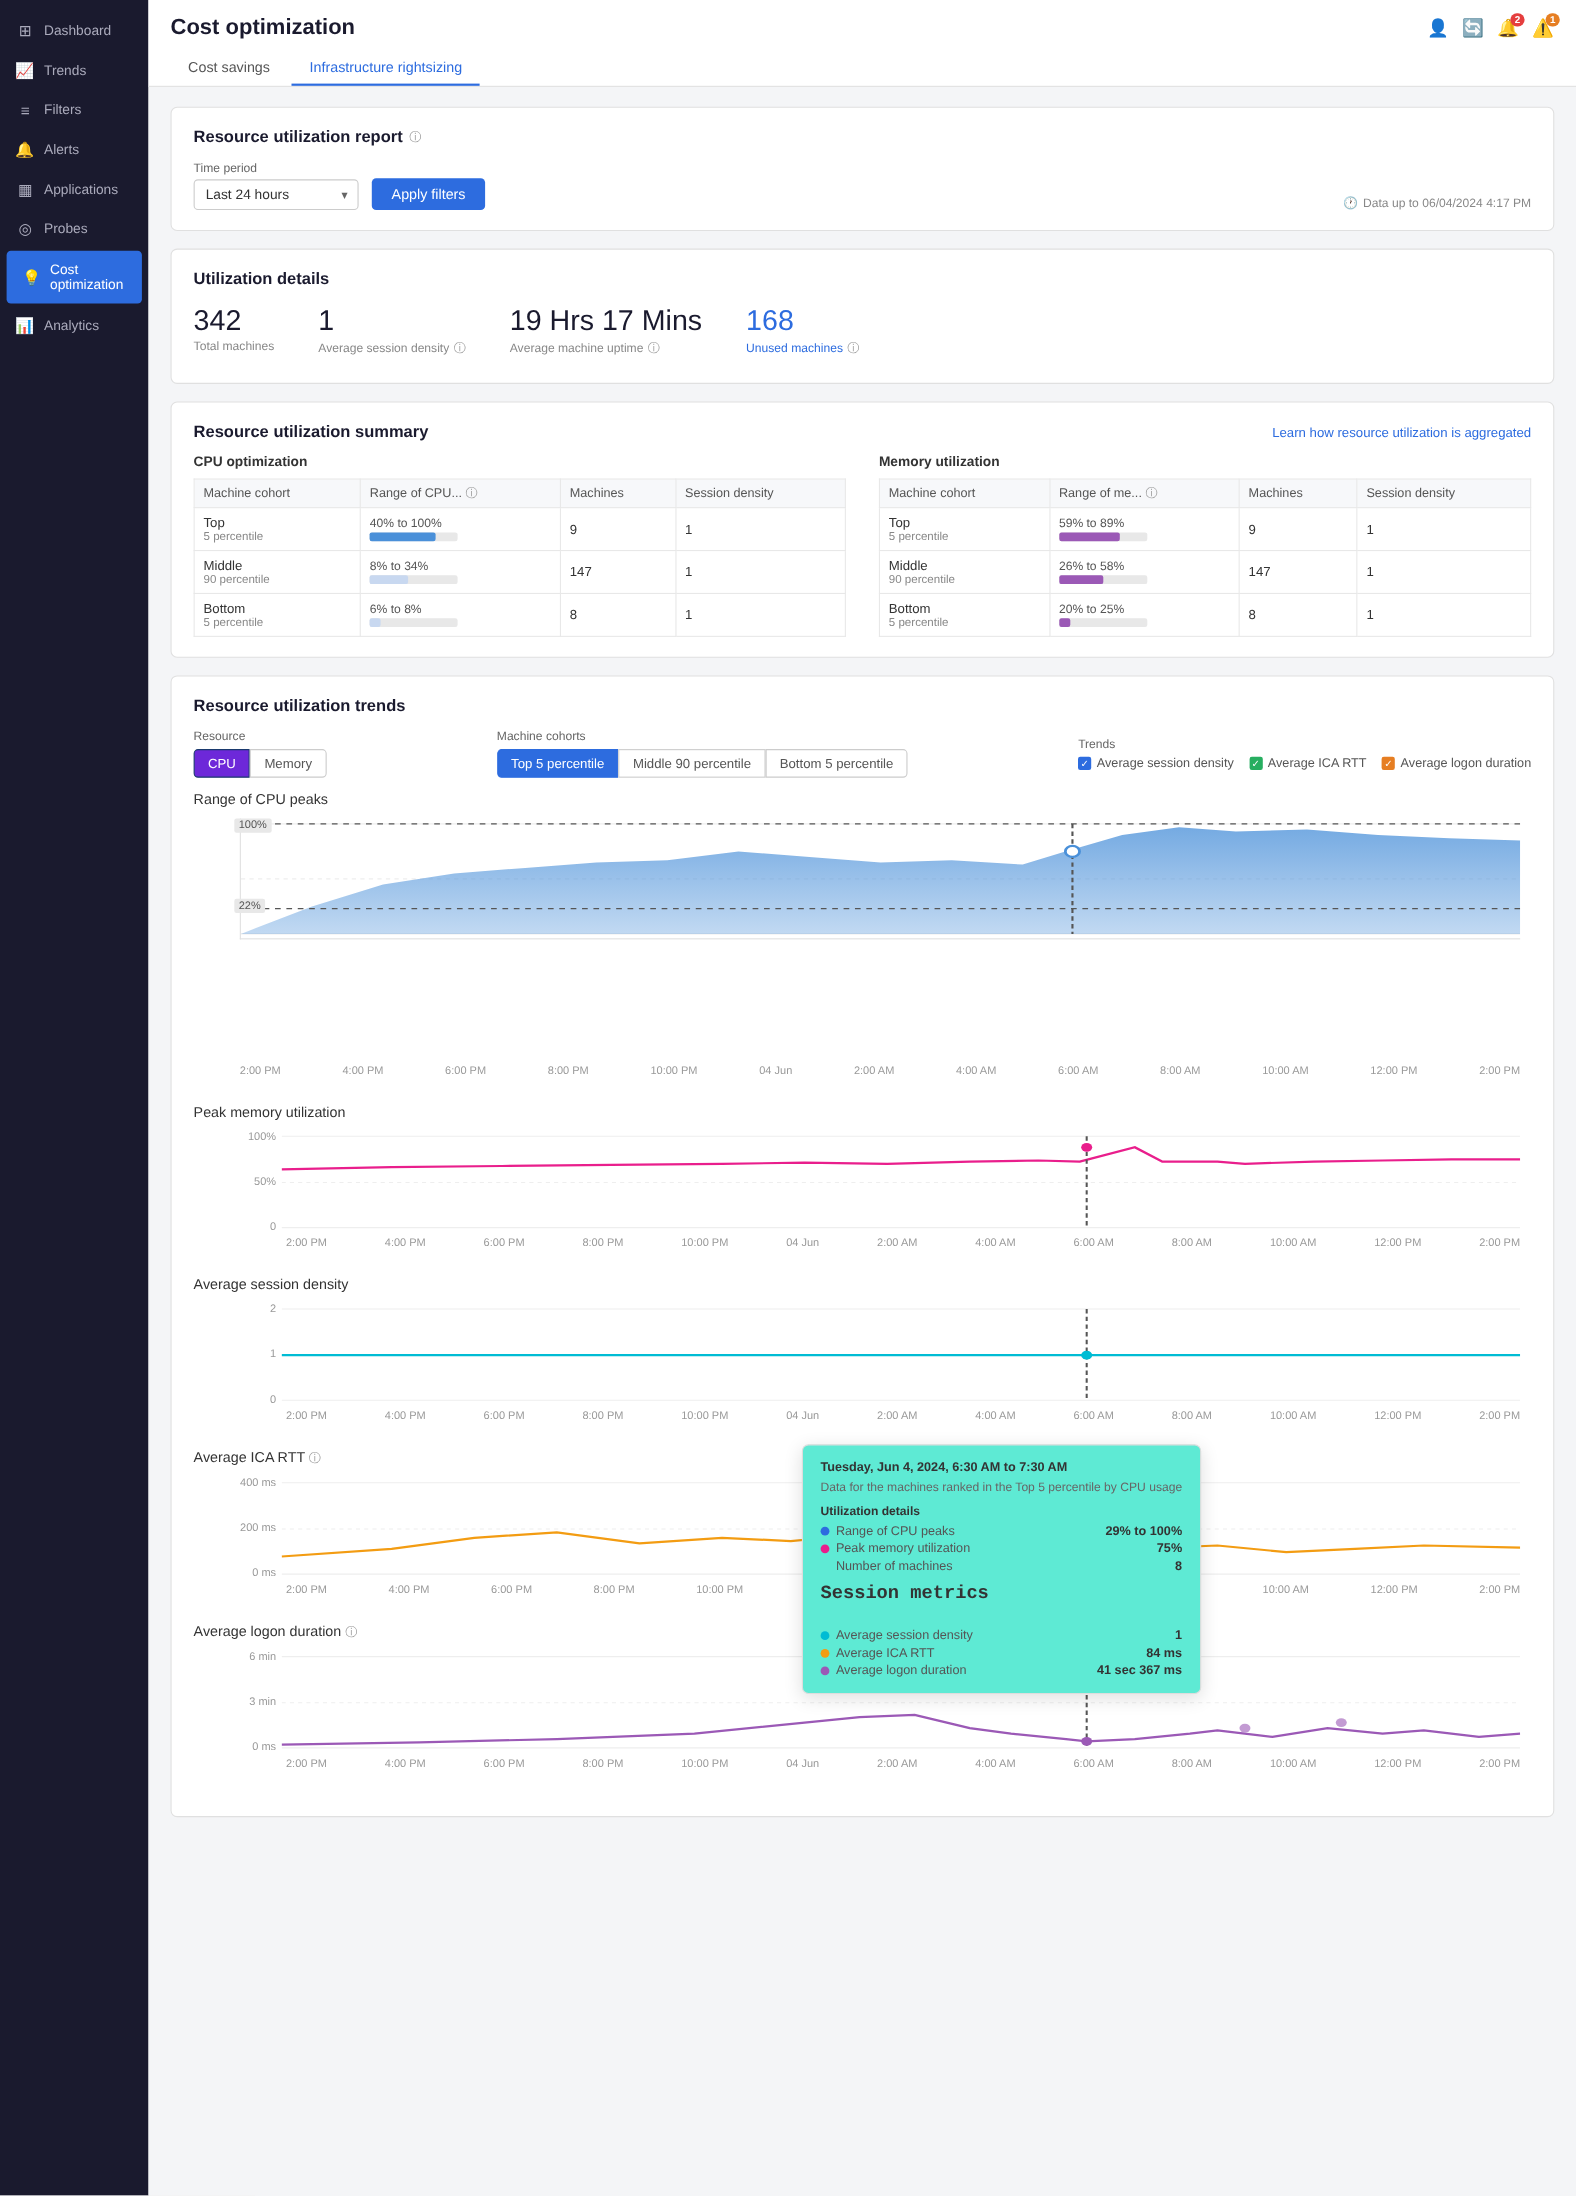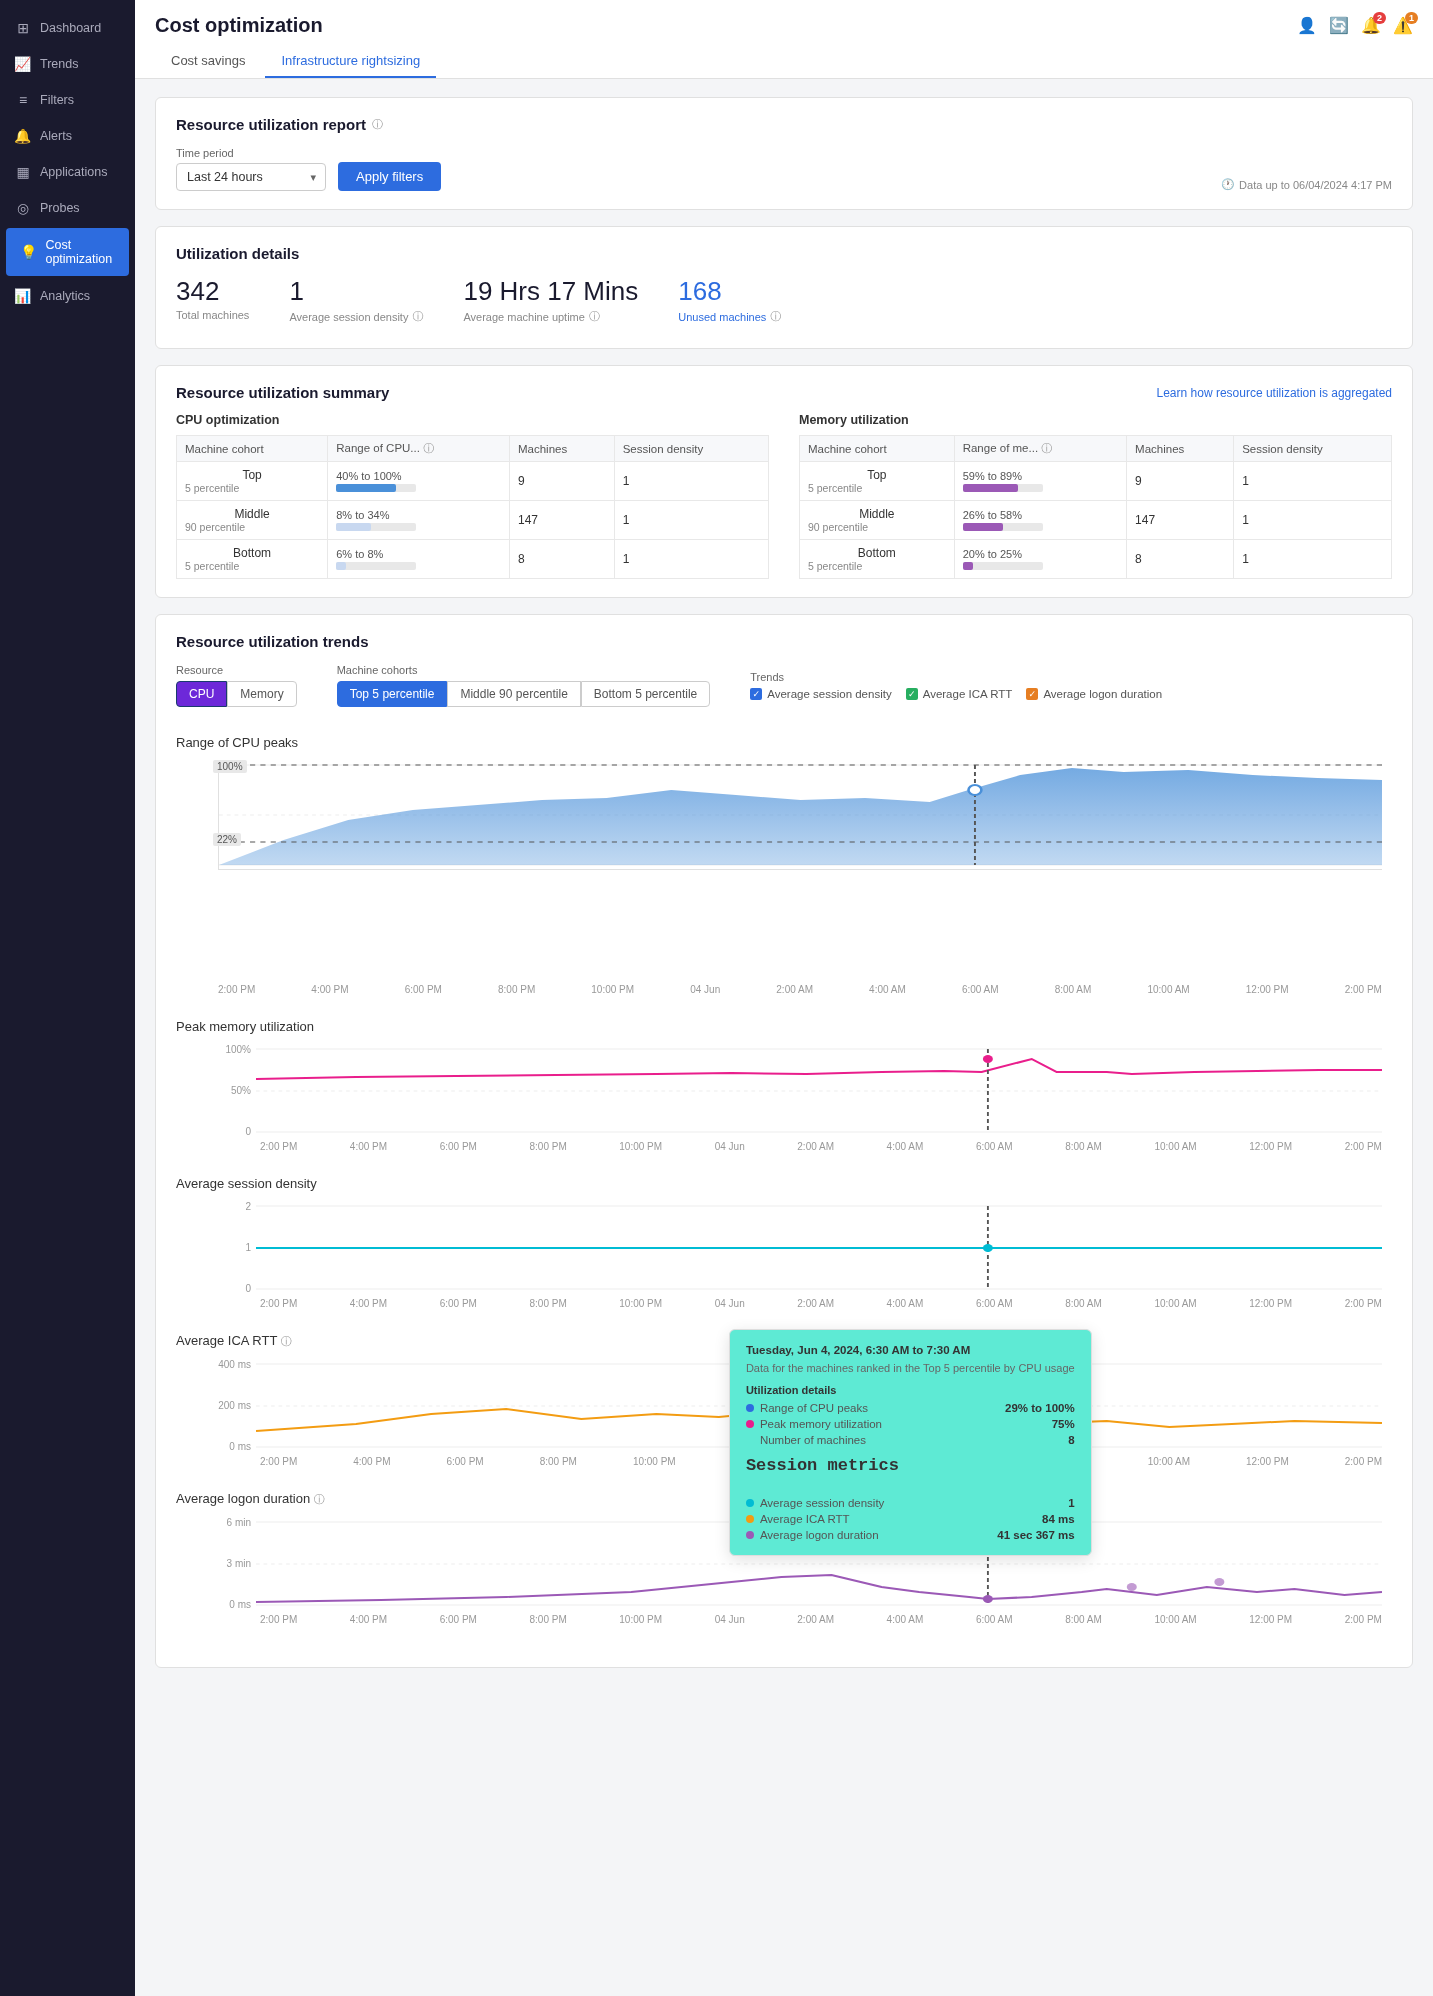--- a/index.html
+++ b/index.html
@@ -161,27 +161,27 @@
       font-weight: 500;
       color: #555;
       text-align: left;
       font-size: 11.5px;
     }
     .util-table td {
       border: 1px solid #e8e8e8;
       padding: 6px 8px;
       vertical-align: middle;
     }
-    .cohort-name { font-size: 12px; font-weight: 500; text-align: center; }
+    .cohort-name { font-size: 12px; font-weight: 500; }
     .cohort-sub { font-size: 10.5px; color: #888; }
     .bar-bg { background: #e8e8e8; border-radius: 2px; height: 8px; width: 80px; position: relative; overflow: visible; display: flex; align-items: center; margin-top: 2px; }
     .bar-fill { height: 8px; border-radius: 2px; }
 
     
-    .trends-controls { display: flex; gap: 40px; align-items: center; margin-bottom: 28px; flex-wrap: wrap; }
+    .trends-controls { display: flex; gap: 40px; align-items: center; margin-bottom: 12px; flex-wrap: wrap; justify-content: space-between; }
     .ctrl-label { font-size: 11px; color: #666; margin-bottom: 5px; }
     .btn-group { display: flex; gap: 0; }
     .btn-group-btn {
       padding: 5px 12px;
       border: 1px solid #ccc;
       background: #fff;
       font-size: 12px;
       cursor: pointer;
       color: #555;
     }

